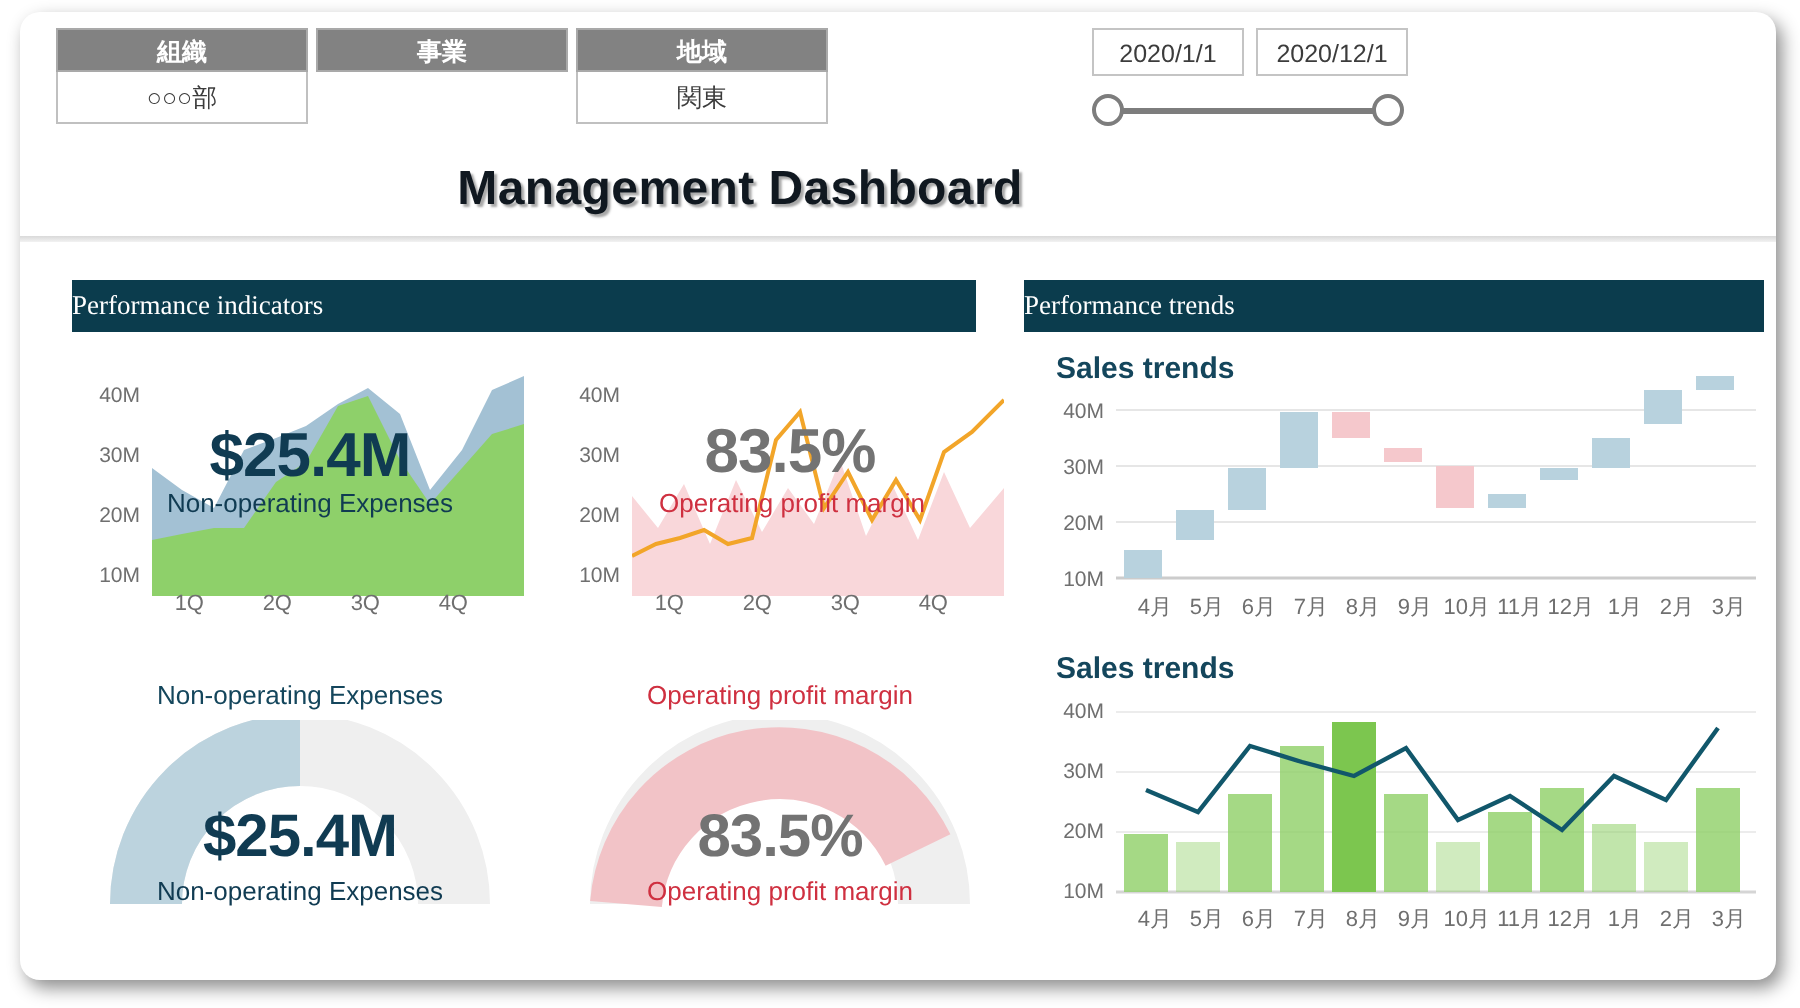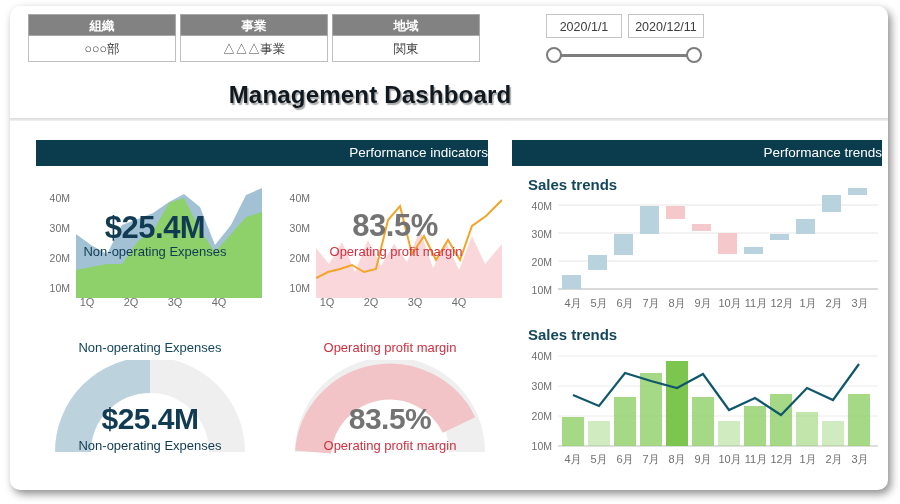--- a/index.html
+++ b/index.html
@@ -20,21 +20,21 @@
 
   
   .filterbar {
     position: absolute; left: 0; top: 0;
     width: 878px; height: 72px;
   }
   .filter-table {
     position: absolute; left: 18px; top: 8px;
     display: flex; gap: 4px;
   }
-  .filter-col { width: 148px; }
+  .filter-col { width: 126px; }
   .fc-head {
     height: 22px; line-height: 22px; text-align: center;
     background: #828282; color: #ffffff;
     font-size: 12.5px; font-weight: bold;
     border: 1px solid #a9a9a9;
   }
   .fc-val {
     height: 26px; line-height: 26px; text-align: center;
     background: #ffffff; color: #3c3c3c;
     font-size: 12.5px;
@@ -75,36 +75,36 @@
   }
   .title-rule {
     position: absolute; left: 0; top: 112px; width: 878px; height: 3px;
     background: linear-gradient(to bottom,#d9d9d9,#f2f2f2);
   }
 
   
   .panel-head {
     position: absolute; height: 26px; line-height: 26px;
     background: #0b3c4d; color: #ffffff;
-    font-size: 13.5px; text-align: right;
+    font-size: 13.5px; text-align: left; font-family: Liberation Serif, serif;
   }
   .panel-head.left  { left: 26px;  top: 134px; width: 452px; }
   .panel-head.right { left: 502px; top: 134px; width: 370px; }
 
   .chart-title {
     position: absolute; font-size: 15px; color: #14465c; font-weight: bold;
   }
 
   
   .ylab {
     position: absolute; font-size: 10.5px; color: #6f6f6f;
     text-align: right; width: 34px;
   }
   .xlab {
-    position: absolute; font-size: 11px; color: #6f6f6f; text-align: center;
+    position: absolute; font-size: 11px; color: #6f6f6f; text-align: right;
   }
 
   
   .kpi-big {
     position: absolute; text-align: center; font-weight: bold;
     letter-spacing: -0.5px;
   }
   .kpi-sub { position: absolute; text-align: center; font-size: 13px; }
 
   .blue  { color: #103b52; }
@@ -118,32 +118,31 @@
 
   <div class="filterbar">
 
     <div class="filter-table">
       <div class="filter-col">
         <div class="fc-head">組織</div>
         <div class="fc-val">○○○部</div>
       </div>
       <div class="filter-col">
         <div class="fc-head">事業</div>
-        <div class="fc-val">△△△事業</div>
       </div>
       <div class="filter-col">
         <div class="fc-head">地域</div>
         <div class="fc-val">関東</div>
       </div>
     </div>
 
     <div class="range-group g1">
       <div class="rg-boxes">
         <div class="rg-box">2020/1/1</div>
-        <div class="rg-box">2020/12/11</div>
+        <div class="rg-box">2020/12/1</div>
       </div>
       <div class="rg-slider">
         <div class="rg-track" style="left:8px; right:8px;"></div>
         <div class="rg-knob" style="left:0px;"></div>
         <div class="rg-knob" style="left:140px;"></div>
       </div>
     </div>
 
   </div>
 

